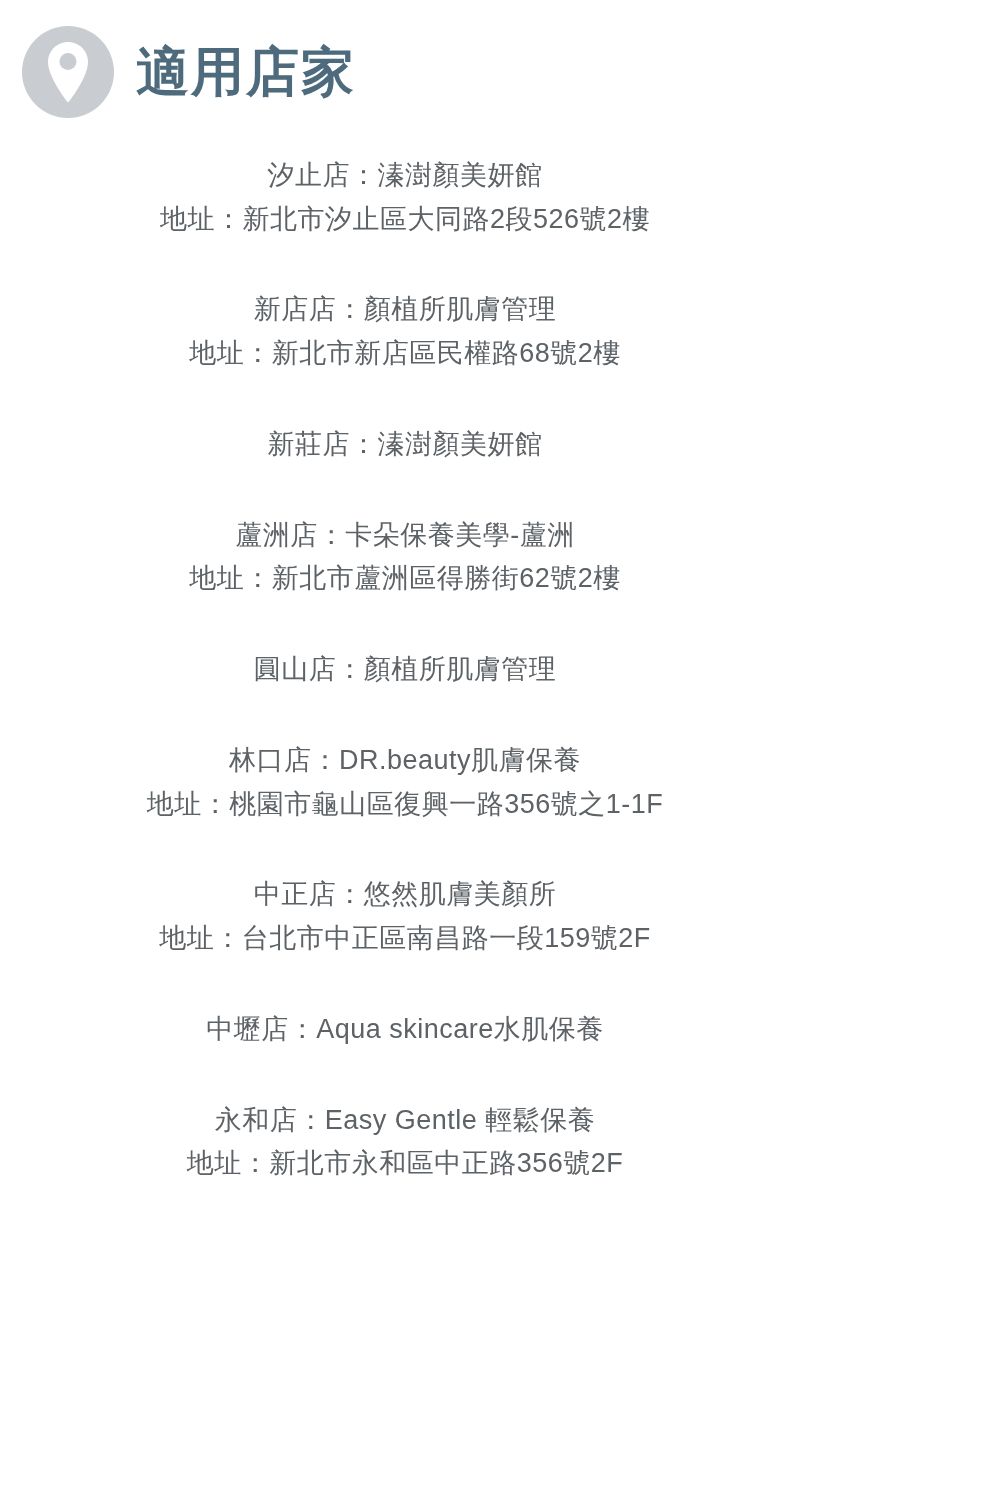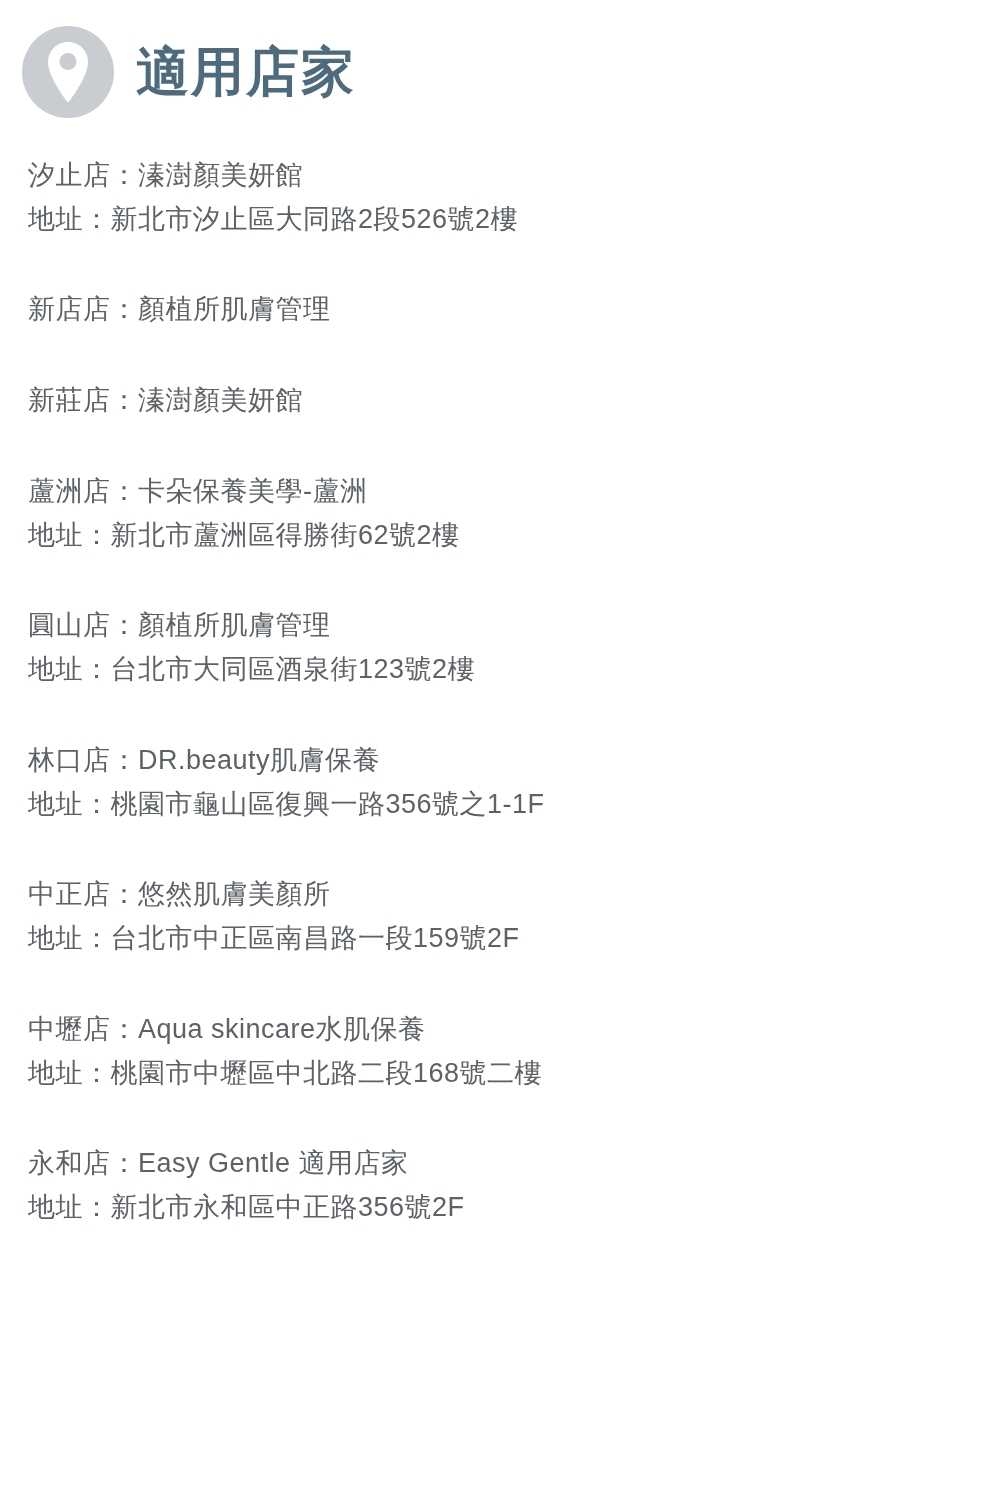--- a/index.html
+++ b/index.html
@@ -10,20 +10,21 @@
   }
   body {
     width: 1000px;
     min-height: 1498px;
     font-family: "Liberation Sans", "DejaVu Sans", sans-serif;
     color: #5a5f63;
   }
   .page {
     width: 804px;
     padding: 18px 0 0 0;
+    text-align: center;
   }
 
   
   .header {
     display: flex;
     align-items: center;
     gap: 22px;
     padding: 8px 0 10px 22px;
   }
   .pin-badge {
@@ -81,51 +82,50 @@
 
   <div class="store-list">
 
     <div class="store-block">
       <div class="store-line store-name">汐止店：溱澍顏美妍館</div>
       <div class="store-line store-address">地址：新北市汐止區大同路2段526號2樓</div>
     </div>
 
     <div class="store-block">
       <div class="store-line store-name">新店店：顏植所肌膚管理</div>
+      <div class="store-line store-address">地址：新北市新店區民權路68號2樓</div>
     </div>
 
     <div class="store-block">
       <div class="store-line store-name">新莊店：溱澍顏美妍館</div>
     </div>
 
 
     <div class="store-block">
       <div class="store-line store-name">蘆洲店：卡朵保養美學-蘆洲</div>
       <div class="store-line store-address">地址：新北市蘆洲區得勝街62號2樓</div>
     </div>
 
     <div class="store-block">
       <div class="store-line store-name">圓山店：顏植所肌膚管理</div>
-      <div class="store-line store-address">地址：台北市大同區酒泉街123號2樓</div>
     </div>
 
     <div class="store-block">
       <div class="store-line store-name">林口店：DR.beauty肌膚保養</div>
       <div class="store-line store-address">地址：桃園市龜山區復興一路356號之1-1F</div>
     </div>
 
     <div class="store-block">
       <div class="store-line store-name">中正店：悠然肌膚美顏所</div>
       <div class="store-line store-address">地址：台北市中正區南昌路一段159號2F</div>
     </div>
 
     <div class="store-block">
       <div class="store-line store-name">中壢店：Aqua skincare水肌保養</div>
-      <div class="store-line store-address">地址：桃園市中壢區中北路二段168號二樓</div>
     </div>
 
     <div class="store-block">
-      <div class="store-line store-name">永和店：Easy Gentle 適用店家</div>
+      <div class="store-line store-name">永和店：Easy Gentle 輕鬆保養</div>
       <div class="store-line store-address">地址：新北市永和區中正路356號2F</div>
     </div>
 
   </div>
 </div>
 
 </body></html>

